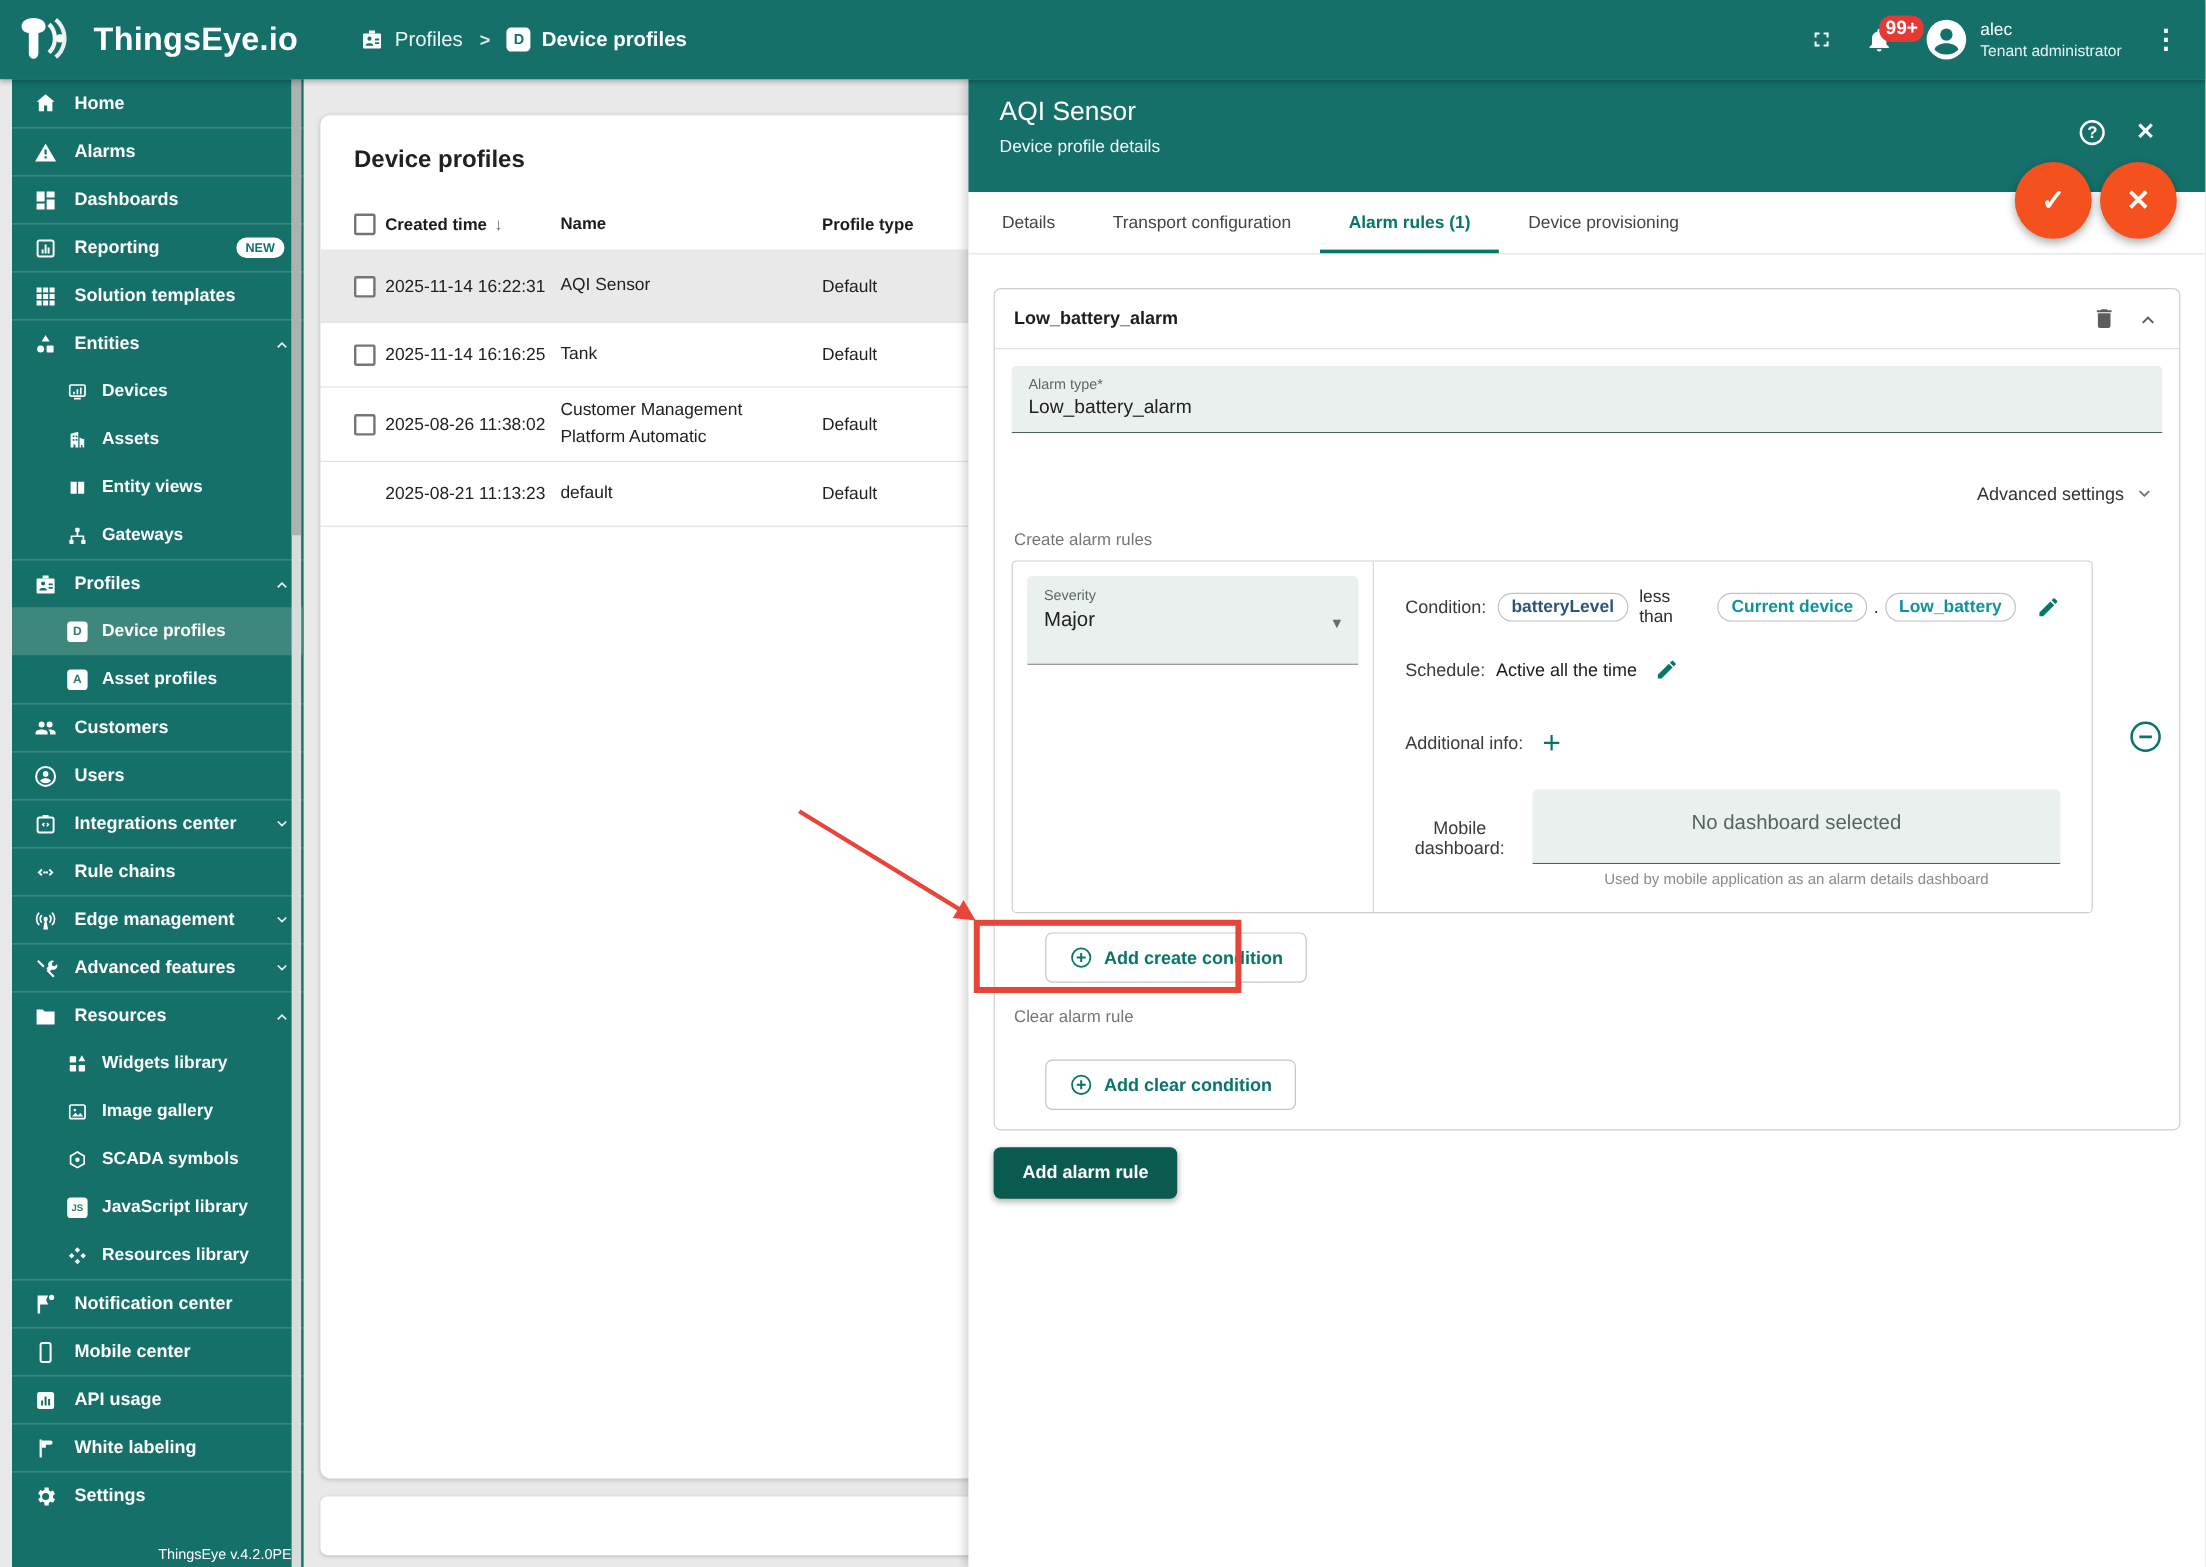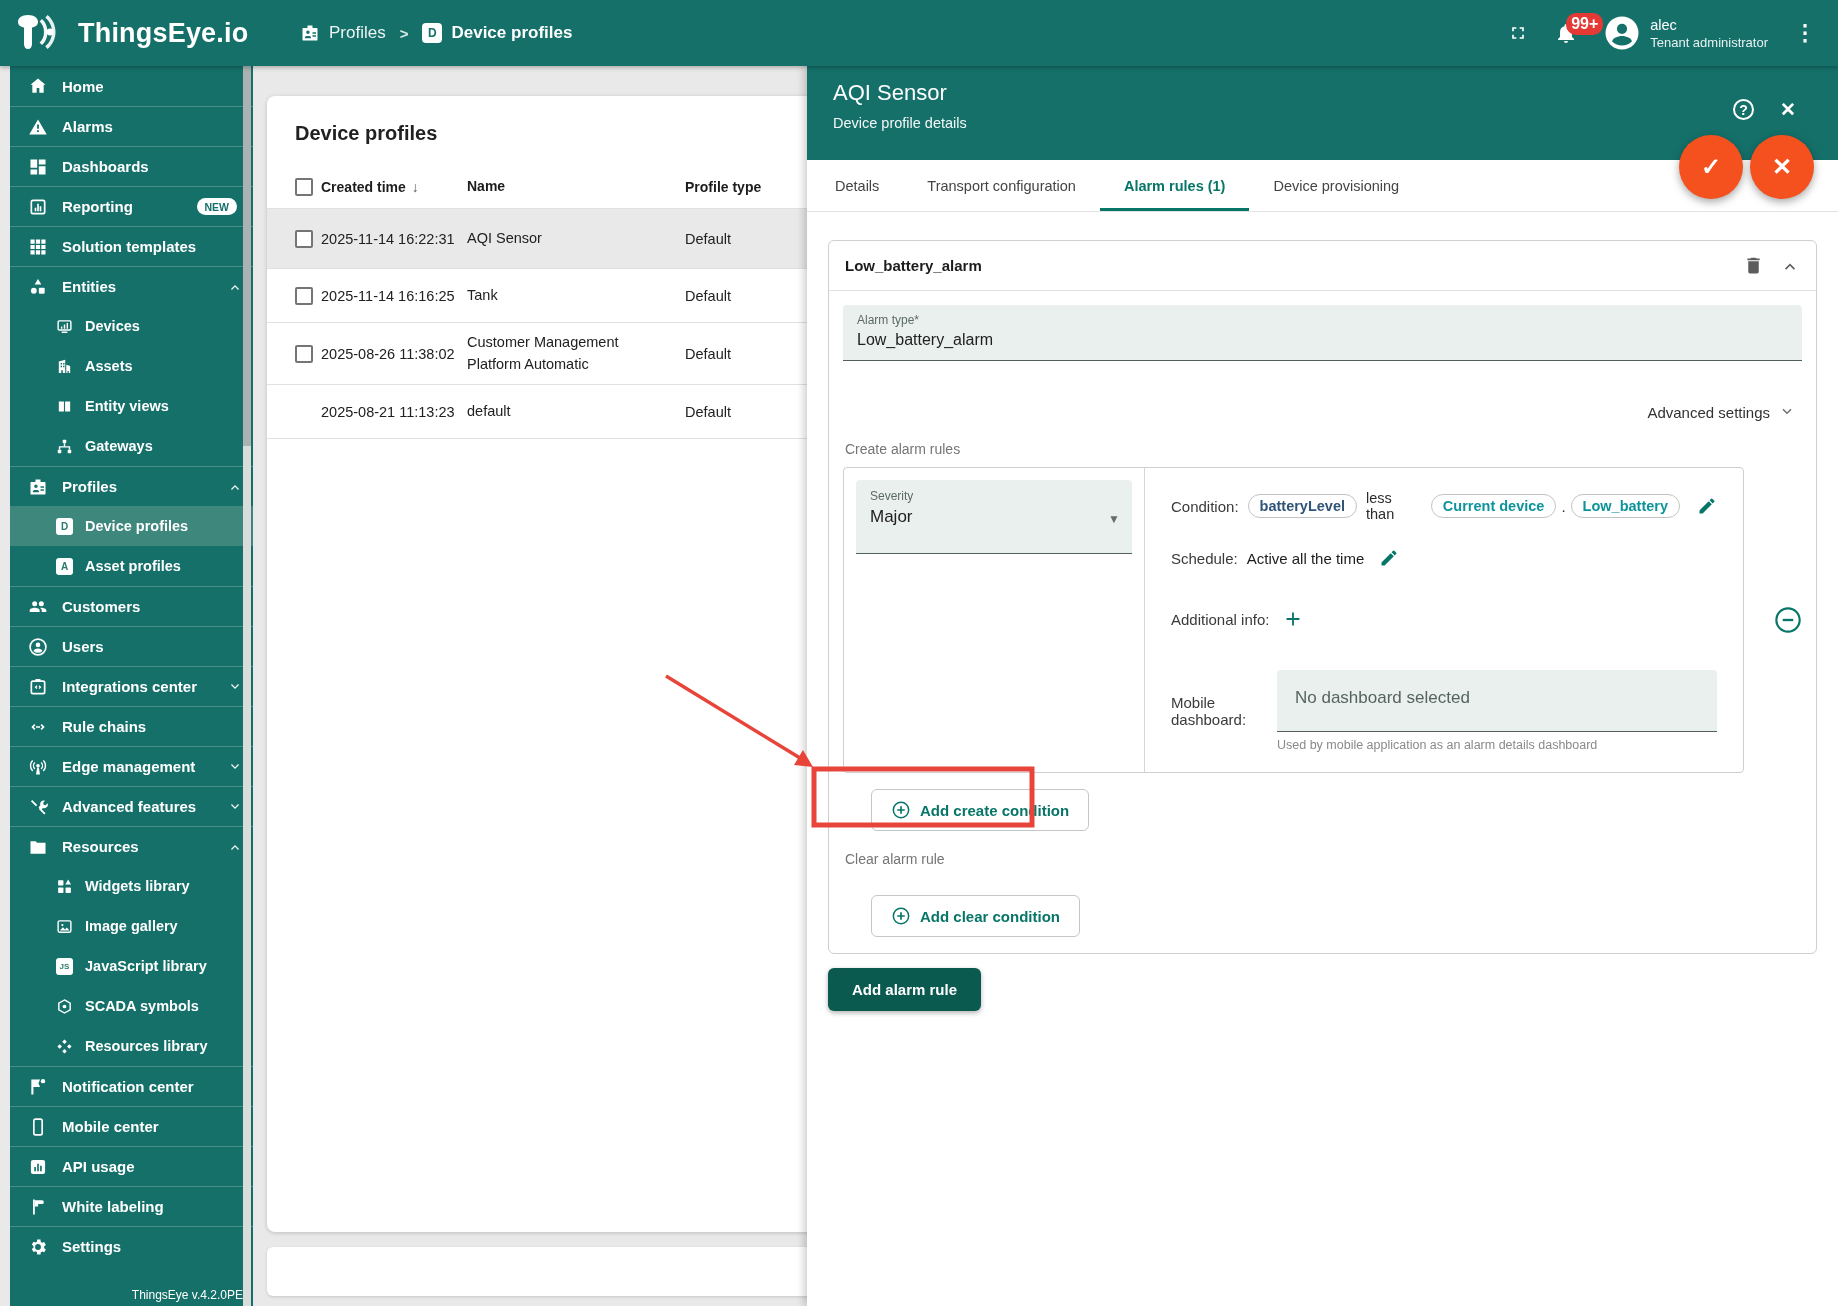--- a/index.html
+++ b/index.html
@@ -152,21 +152,21 @@
     border:1px solid #c3c3c3; border-radius:15px; padding:3px 11px; font-size:14.5px;
     font-weight:bold; background:#fff; cursor:default; white-space:nowrap;
   }
   .chip.key { color:#305478; }
   .chip.teal { color:#0D949B; }
   .op-text { font-size:14.5px; color:#2b2b2b; }
   .dot-sep { color:#2b2b2b; margin:0 -4px; }
   .mini-btn { cursor:pointer; display:flex; align-items:center; }
   .row-sched { margin-top:26px; }
   .row-add { margin-top:40px; }
-  .row-dash { margin-top:40px; align-items:center; }
+  .row-dash { margin-top:28px; align-items:center;text-align:center; }
   .sched-val { color:#1c1c1c; font-weight:500; }
   .dash-stack { margin-left:6px; }
   .dash-input { width:440px; height:62px; padding:18px 18px; font-size:17px; color:#56645f; cursor:pointer; }
   .dash-hint { font-size:12.5px; color:#8a8a8a; margin-top:6px; }
   .minus-btn { margin-left:30px; cursor:pointer; }
 
   .outline-btn {
     margin-top:16px; display:inline-flex; align-items:center; gap:9px;
     border:1px solid #c6c6c6; border-radius:6px; background:#fff; padding:10px 19px;
     color:#077568; font-size:15px; font-weight:600; cursor:pointer; font-family:inherit;margin-left:28px;
@@ -437,30 +437,30 @@
   <div class="side-item child">
     <svg class="ic2" viewBox="0 0 24 24">
         <rect x="3" y="4" width="18" height="16" rx="2" fill="none" stroke="#fff" stroke-width="2"></rect>
         <circle cx="9" cy="10" r="1.6" fill="#fff"></circle>
         <path d="M5.5 17.5 9.8 13l3 3.4 2.5-3 3.7 4.1z" fill="#fff"></path>
       </svg>
     <span>Image gallery</span>
   </div>
 
   <div class="side-item child">
-    <span class="sqicon" style="font-size:8px">JS</span>
-    <span>JavaScript library</span>
-  </div>
-
-  <div class="side-item child">
     <svg class="ic2" viewBox="0 0 24 24">
         <path d="M12 2.8l8 4.6v9.2l-8 4.6-8-4.6V7.4z" fill="none" stroke="#fff" stroke-width="2"></path>
         <circle cx="12" cy="12" r="2.6" fill="#fff"></circle>
       </svg>
     <span>SCADA symbols</span>
+  </div>
+
+  <div class="side-item child">
+    <span class="sqicon" style="font-size:8px">JS</span>
+    <span>JavaScript library</span>
   </div>
 
   <div class="side-item child">
     <svg class="ic2" viewBox="0 0 24 24" fill="#fff">
         <path d="M12 2l3.2 3.2L12 8.4 8.8 5.2zM5.2 8.8l3.2 3.2-3.2 3.2L2 12zM18.8 8.8 22 12l-3.2 3.2-3.2-3.2zM12 15.6l3.2 3.2L12 22l-3.2-3.2z"></path>
       </svg>
     <span>Resources library</span>
   </div>
 
   <div class="side-item top">

